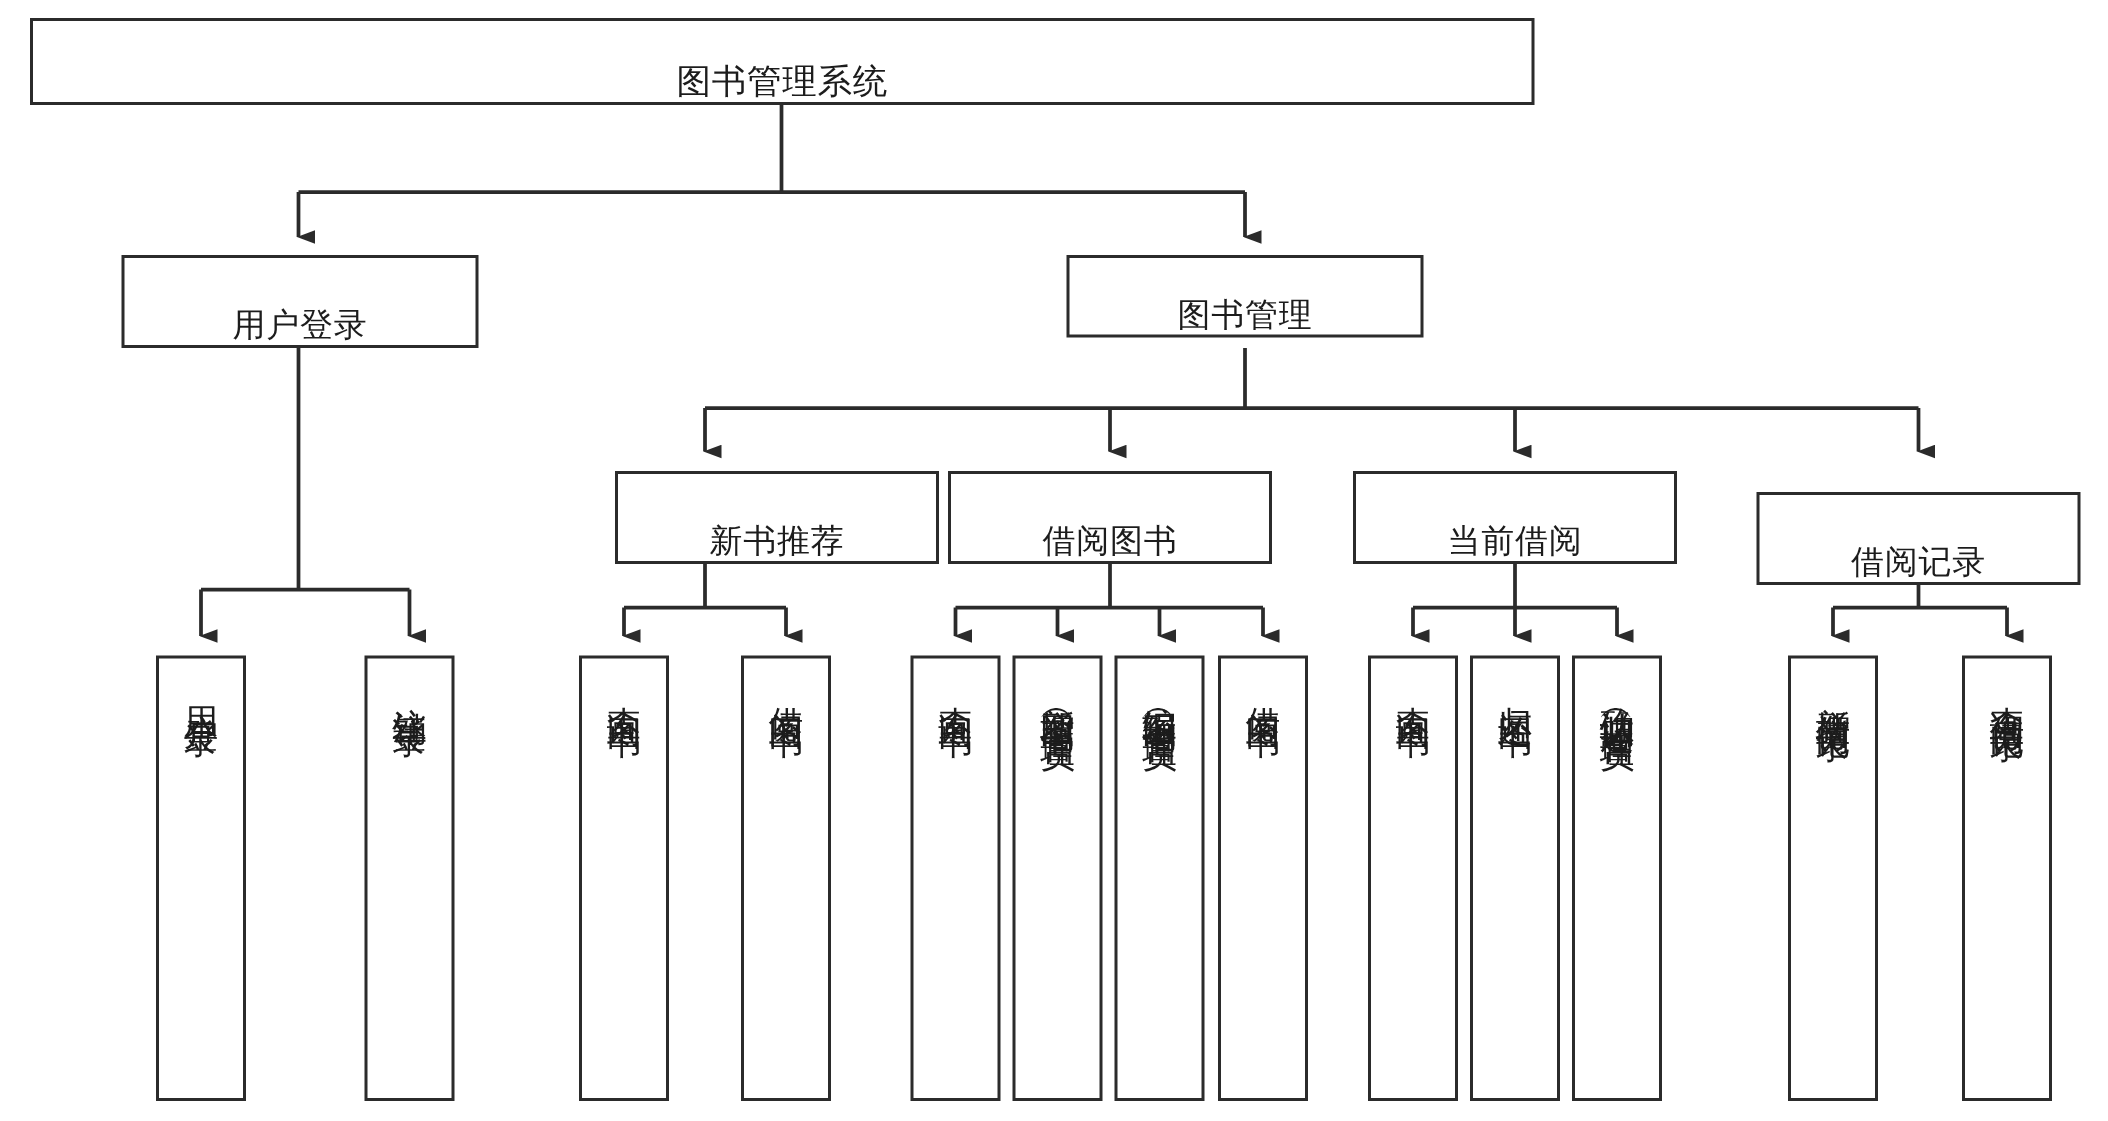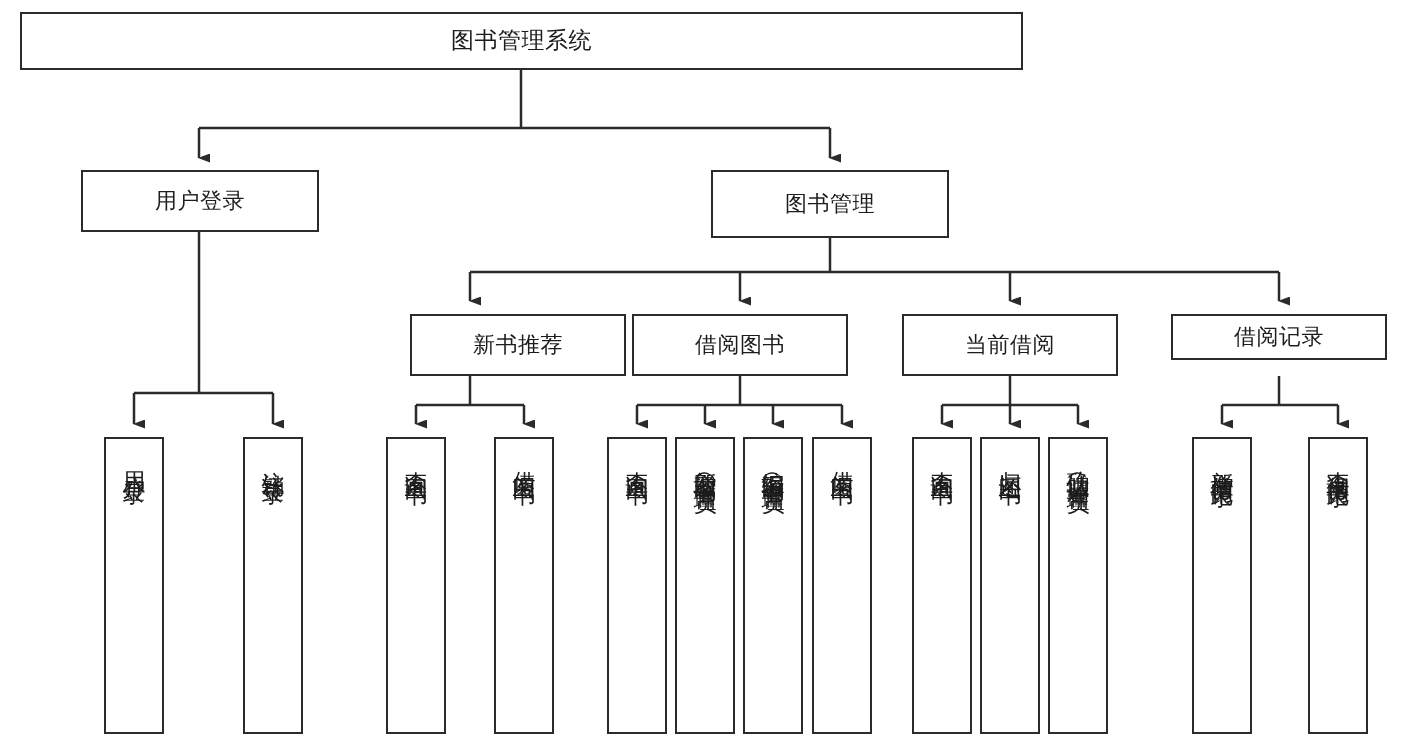--- a/index.html
+++ b/index.html
@@ -19,21 +19,21 @@
     position:absolute;left:0;top:0;
     width:1405px;height:747px;
     pointer-events:none;
   }
   .node{
     position:absolute;
     box-sizing:border-box;
     background:#ffffff;
     border:2.5px solid #2b2b2b;
     display:flex;
-    align-items:center;
+    align-items:flex-end;
     justify-content:center;
     color:#1c1c1c;
     z-index:3;
   }
   .node .lbl{
     display:block;
     text-align:center;
     line-height:1.18;
     white-space:pre;
   }
@@ -122,34 +122,34 @@
     </g>
   </svg>
 
   <div class="node h root" style="left:20px;top:12px;width:1003px;height:58px;">
     <span class="lbl">图书管理系统</span>
   </div>
 
   <div class="node h" style="left:81px;top:170px;width:238px;height:62px;">
     <span class="lbl">用户登录</span>
   </div>
-  <div class="node h" style="left:711px;top:170px;width:238px;height:68px;">
+  <div class="node h" style="left:711px;top:170px;width:238px;height:55px;">
     <span class="lbl">图书管理</span>
   </div>
 
   <div class="node h" style="left:362px;top:314px;width:216px;height:62px;margin-left:48px;">
     <span class="lbl">新书推荐</span>
   </div>
   <div class="node h" style="left:632px;top:314px;width:216px;height:62px;">
     <span class="lbl">借阅图书</span>
   </div>
   <div class="node h" style="left:902px;top:314px;width:216px;height:62px;">
     <span class="lbl">当前借阅</span>
   </div>
-  <div class="node h" style="left:1171px;top:314px;width:216px;height:46px;">
+  <div class="node h" style="left:1171px;top:328px;width:216px;height:62px;">
     <span class="lbl">借阅记录</span>
   </div>
 
   <div class="node v" style="left:104px;top:437px;width:60px;height:297px;">
     <span class="lbl">用户登录</span>
   </div>
   <div class="node v" style="left:243px;top:437px;width:60px;height:297px;">
     <span class="lbl">注销登录</span>
   </div>
 

